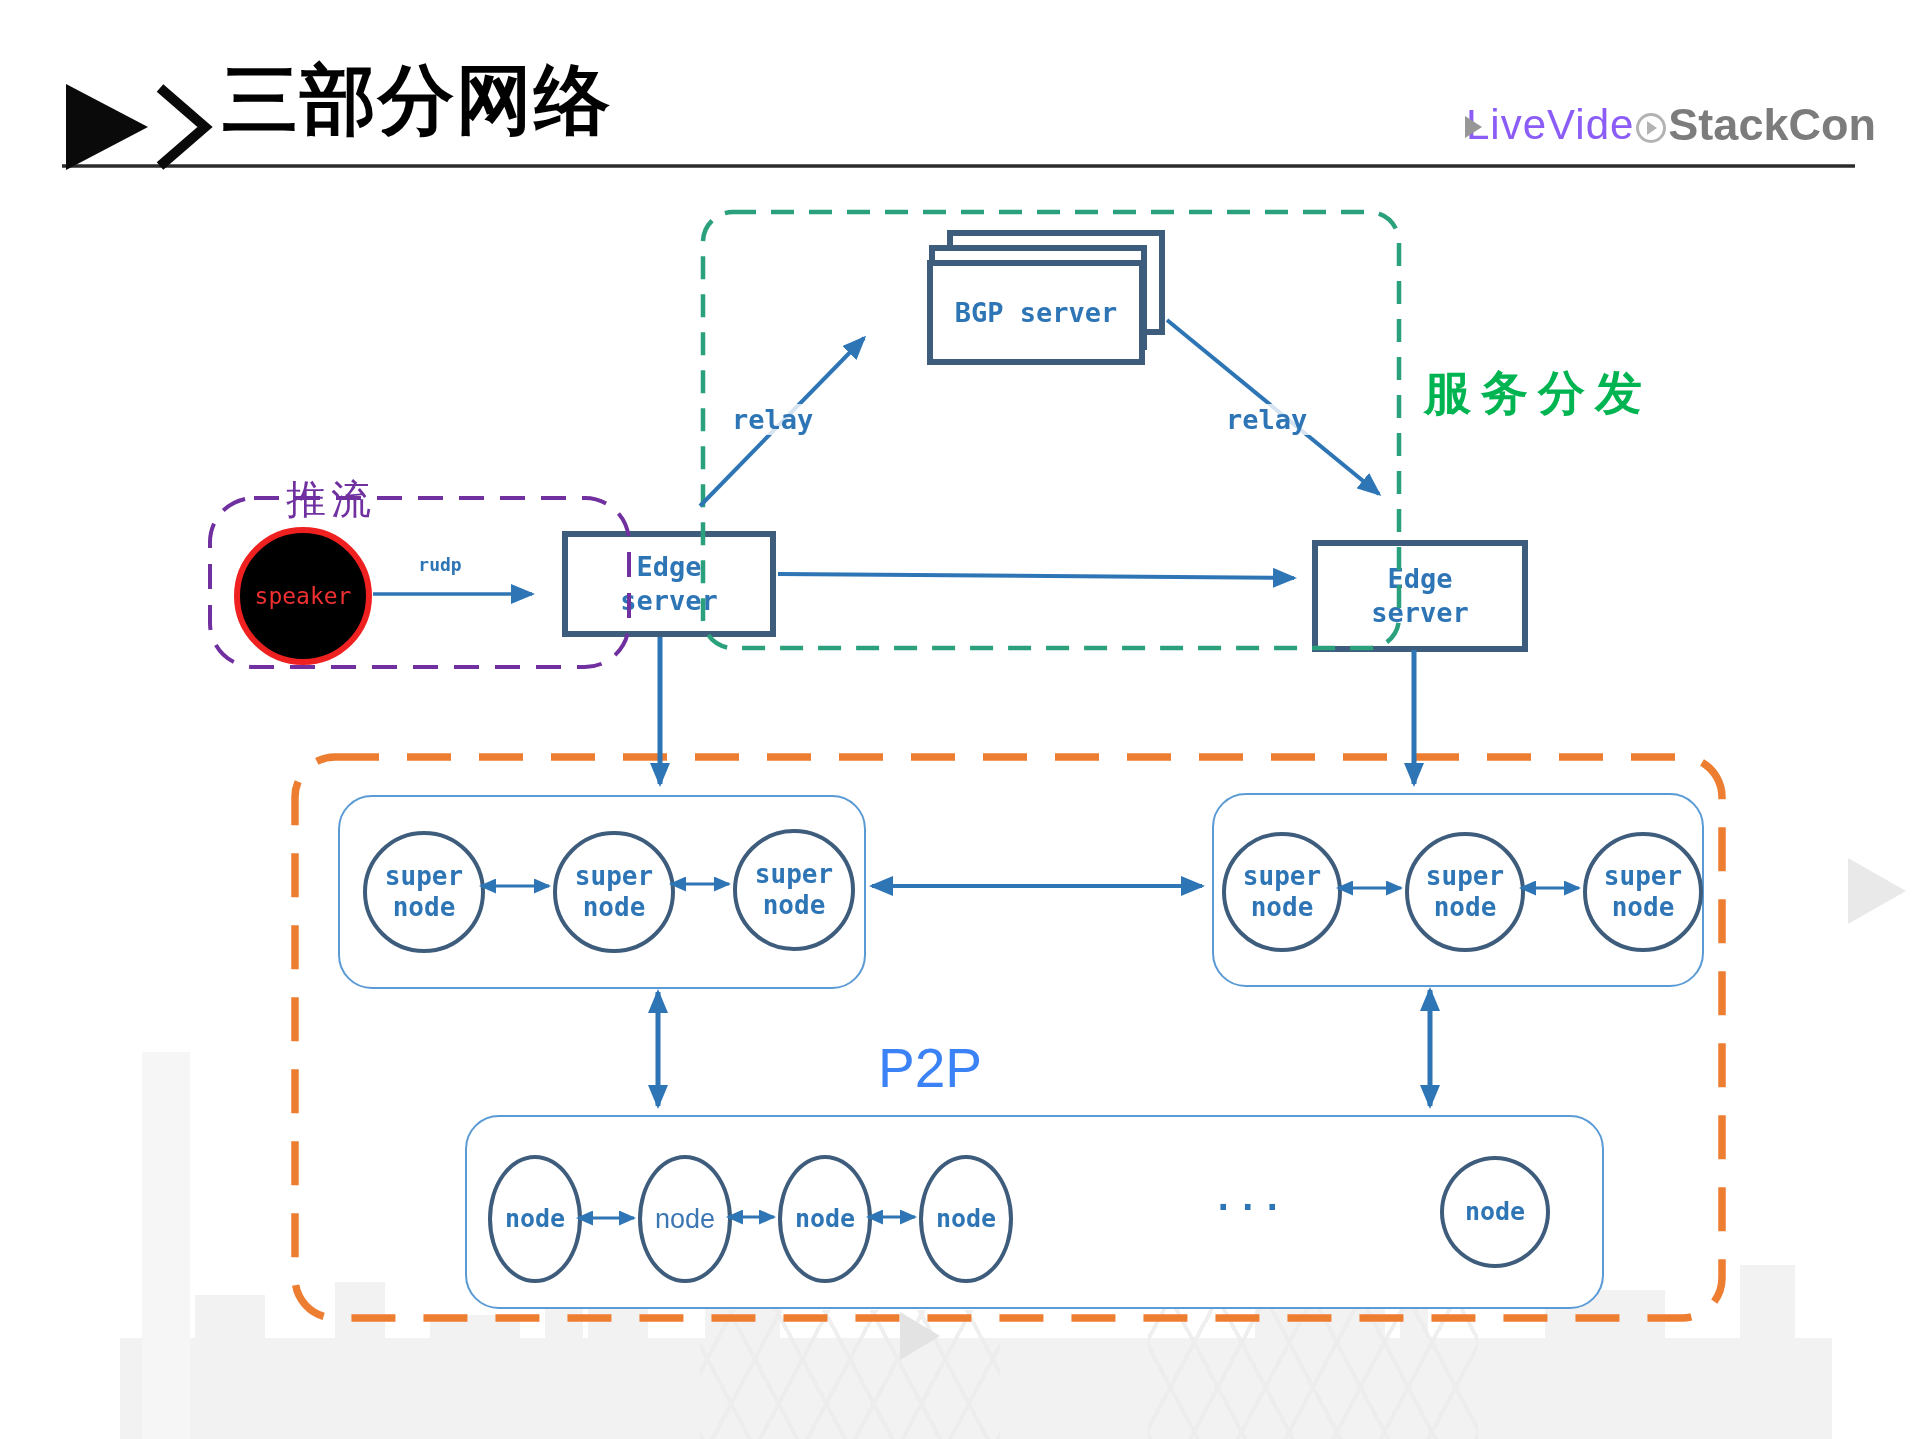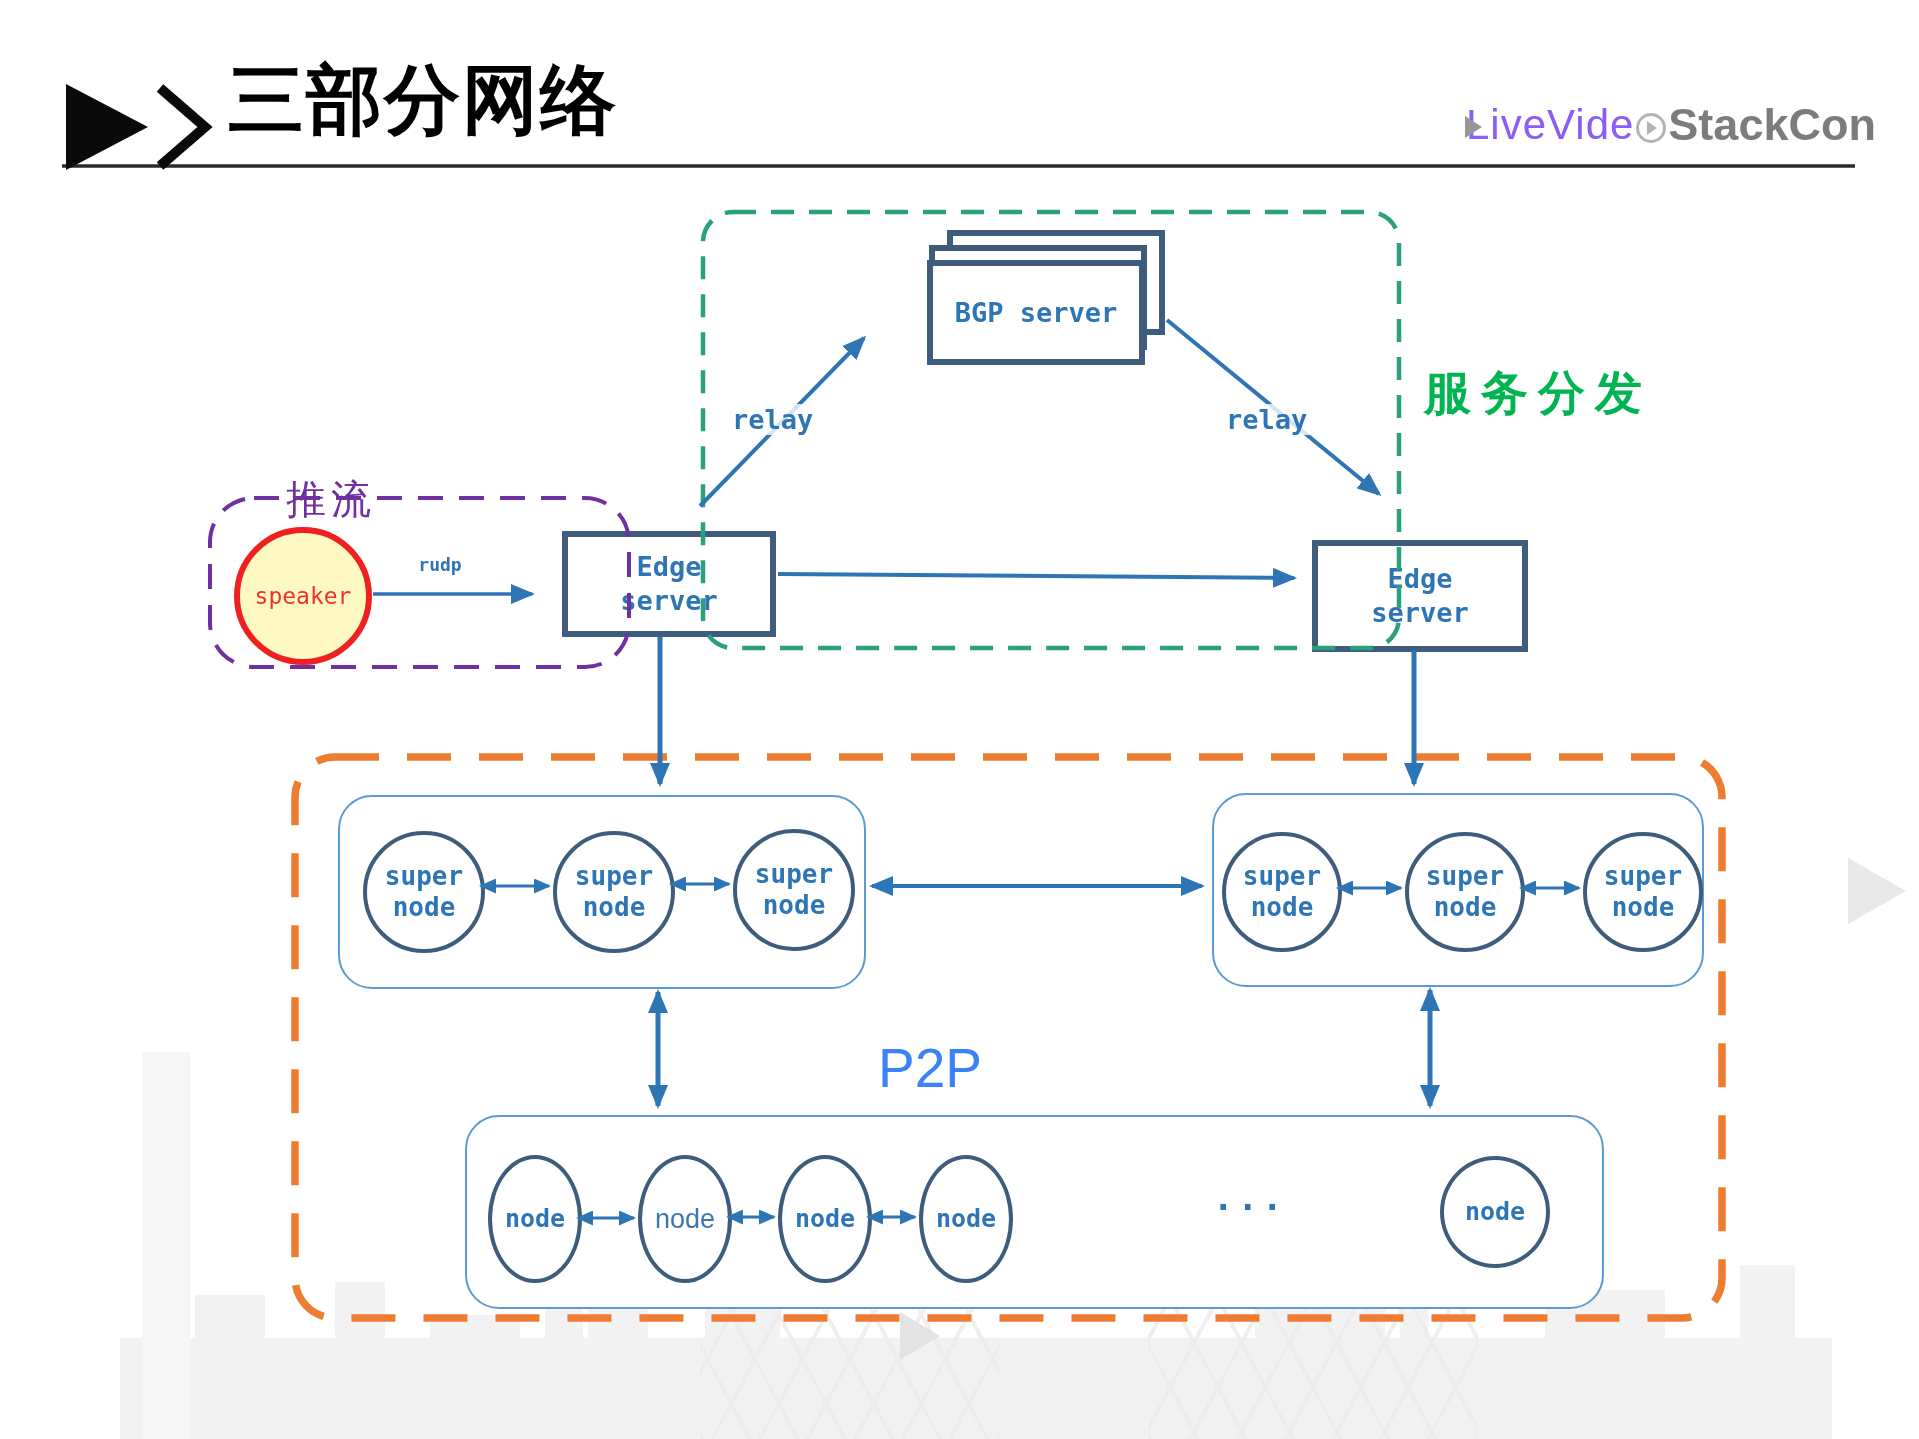--- a/index.html
+++ b/index.html
@@ -3,21 +3,21 @@
 <meta charset="utf-8">
 <style>
   html,body{margin:0;padding:0;background:#888;}
   #slide{
     position:relative;width:1919px;height:1439px;background:#ffffff;
     font-family:"Liberation Sans", sans-serif;overflow:hidden;margin:0 auto;
   }
   .abs{position:absolute;}
   
   #page-title{
-    left:228px;top:58px;font-size:76px;font-weight:600;color:#000;
+    left:222px;top:58px;font-size:76px;font-weight:600;color:#000;
     letter-spacing:2px;line-height:1.1;z-index:5;
   }
   #logo{left:1462px;top:98px;height:54px;display:flex;align-items:center;z-index:5;}
   #logo .lg1{font-size:42px;color:#8b5cf6;letter-spacing:1px;position:relative;padding-left:4px;}
   #logo .logo-play{position:absolute;left:3px;top:15px;width:0;height:0;
     border-left:17px solid #979797;border-top:11px solid transparent;border-bottom:11px solid transparent;}
   #logo .o-ic{display:inline-block;width:24px;height:24px;border:3px solid #b3b3b3;border-radius:50%;
     position:relative;margin:6px 2px 0 2px;}
   #logo .o-ic i{position:absolute;left:8px;top:5px;width:0;height:0;display:block;
     border-left:10px solid #b3b3b3;border-top:7px solid transparent;border-bottom:7px solid transparent;}
@@ -37,21 +37,21 @@
   .cluster{border:2px solid #5b9bd5;border-radius:34px;background:#fff;z-index:1;}
   #cluster-left{left:338px;top:795px;width:524px;height:190px;}
   #cluster-right{left:1212px;top:793px;width:488px;height:190px;}
   #cluster-nodes{left:465px;top:1115px;width:1135px;height:190px;}
   .circle{border:4px solid #3e5c7c;border-radius:50%;background:#fff;display:flex;flex-direction:column;
     align-items:center;justify-content:center;font-size:26px;line-height:1.2;z-index:2;}
   .sn{width:114px;height:114px;}
   .nd{font-size:25px;}
   .nd-thin{font-family:"Liberation Sans",sans-serif;font-weight:400;color:#3c77b3;font-size:27px;}
   #speaker{left:234px;top:527px;width:126px;height:126px;border:6px solid #ef2020;border-radius:50%;
-    background:#fef9c3;display:flex;align-items:center;justify-content:center;z-index:2;}
+    background:#000000;display:flex;align-items:center;justify-content:center;z-index:2;}
   #speaker span{font-family:"DejaVu Sans Mono",monospace;color:#f03030;font-size:23px;}
   #dots{left:1213px;top:1178px;width:72px;text-align:center;font-size:34px;letter-spacing:4px;z-index:2;}
   
   .lbl{z-index:6;white-space:nowrap;}
   #push-label{left:286px;top:428px;font-size:40px;color:#7030a0;letter-spacing:5px;margin-top:44px;}
   #dist-label{left:1424px;top:362px;font-size:47px;color:#00b551;letter-spacing:10px;font-weight:600;}
   #p2p-label{left:878px;top:1036px;font-size:55px;color:#3b82f6;}
   #rudp-label{left:388px;top:554px;width:104px;text-align:center;font-size:18px;}
   #relay-left{left:728px;top:404px;font-size:27px;background:rgba(255,255,255,.8);padding:0 4px;}
   #relay-right{left:1222px;top:404px;font-size:27px;background:rgba(255,255,255,.8);padding:0 4px;}

